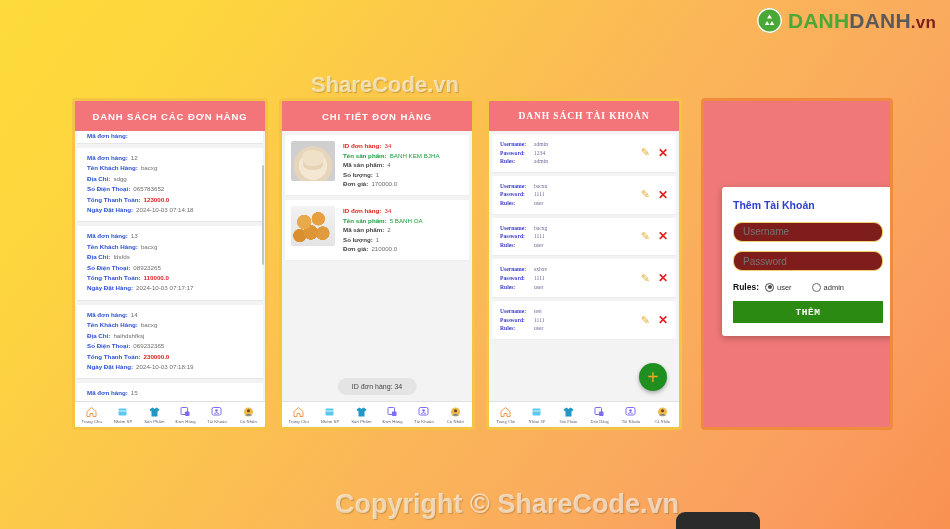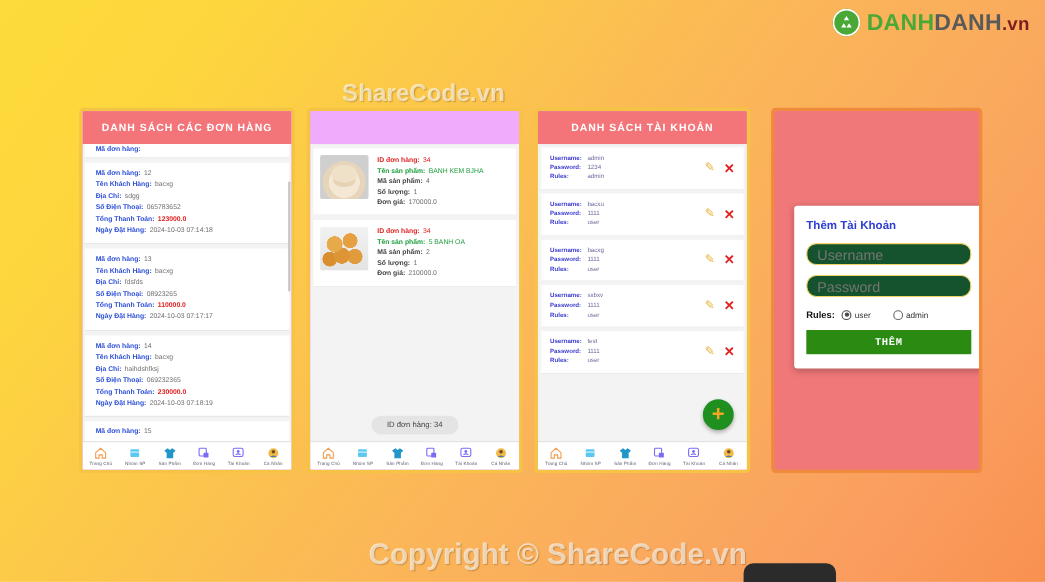--- a/index.html
+++ b/index.html
@@ -47,28 +47,28 @@
   }
   .wm-top { left: 311px; top: 72px; font-size: 22px; }
   .wm-bottom { left: 335px; top: 489px; font-size: 27px; }
 
   
   .phones {
     position: absolute; left: 0; top: 0; width: 950px; height: 529px;
   }
   .phone {
     position: absolute;
-    background: #f0abfc;
+    background: #fdba74;
     border: 3px solid #f6c445;
     border-radius: 4px;
     overflow: hidden;
   }
   .phone.p1 { left: 72px;  top: 98px; width: 196px; height: 332px; }
   .phone.p2 { left: 279px; top: 98px; width: 196px; height: 332px; }
-  .phone.p3 { left: 486px; top: 98px; width: 196px; height: 332px; }
+  .phone.p3 { left: 486px; top: 98px; width: 196px; height: 332px; font-family: Liberation Serif, serif; }
   .phone.p4 { left: 701px; top: 98px; width: 192px; height: 332px;
               border-color: #f08a3c; background: #f07878; }
 
   .appbar {
     height: 30px; background: #f3757a;
     display: flex; align-items: center; justify-content: center;
     color: #ffffff; font-size: 9.5px; font-weight: bold;
     letter-spacing: .9px;
   }
 
@@ -170,21 +170,21 @@
 
   
   .dialog {
     position:absolute; left: 18px; top: 86px; width: 172px;
     background:#ffffff; border-radius:3px; padding: 12px 11px 13px 11px;
     box-shadow: 0 2px 7px rgba(0,0,0,.25);
   }
   .dlg-title { color:#2d3fd0; font-size:10.5px; font-weight:bold; margin-bottom:10px; }
   .dlg-input {
     width:100%; height:20px; border:1.2px solid #f0d264; border-radius:9px;
-    background:#14532d; color:#b4b4b4; font-size:13px;
+    background:#7f1d1d; color:#b4b4b4; font-size:10px;
     padding: 0 9px; margin-bottom:9px; outline:none;
     font-family:"Liberation Sans", sans-serif;
   }
   .dlg-rules { display:flex; align-items:center; gap:6px; margin: 2px 0 9px 0; }
   .rules-lb { font-size:8.5px; color:#111; font-weight:bold; }
   .radio-wrap { display:flex; align-items:center; gap:3px; }
   .radio {
     width:9px; height:9px; border-radius:50%;
     border:1.3px solid #6b6b6b; display:inline-block; position:relative;
   }
@@ -312,20 +312,21 @@
             <circle cx="12" cy="12" r="9" fill="#f0b94a"></circle>
             <circle cx="12" cy="9.5" r="3.2" fill="#6a4a20"></circle>
             <path d="M5.5 19 Q12 13 18.5 19" fill="#3d7bbf"></path>
           </svg>
         <span class="nav-lb">Cá Nhân</span>
       </div>
     </div>
   </div>
 
   <div class="phone p2">
+    <div class="appbar">CHI TIẾT ĐƠN HÀNG</div>
     <div class="screen-body">
 
       <div class="det-card">
         <div class="thumb cake"></div>
         <div class="det-lines">
           <div class="row"><span class="lbl-red">ID đơn hàng:</span><span class="val-red">34</span></div>
           <div class="row"><span class="lbl-green">Tên sản phẩm:</span><span class="val-green">BANH KEM BJHA</span></div>
           <div class="row"><span class="lbl" style="color:#444">Mã sản phẩm:</span><span class="val">4</span></div>
           <div class="row"><span class="lbl" style="color:#444">Số lượng:</span><span class="val">1</span></div>
           <div class="row"><span class="lbl" style="color:#444">Đơn giá:</span><span class="val">170000.0</span></div>

